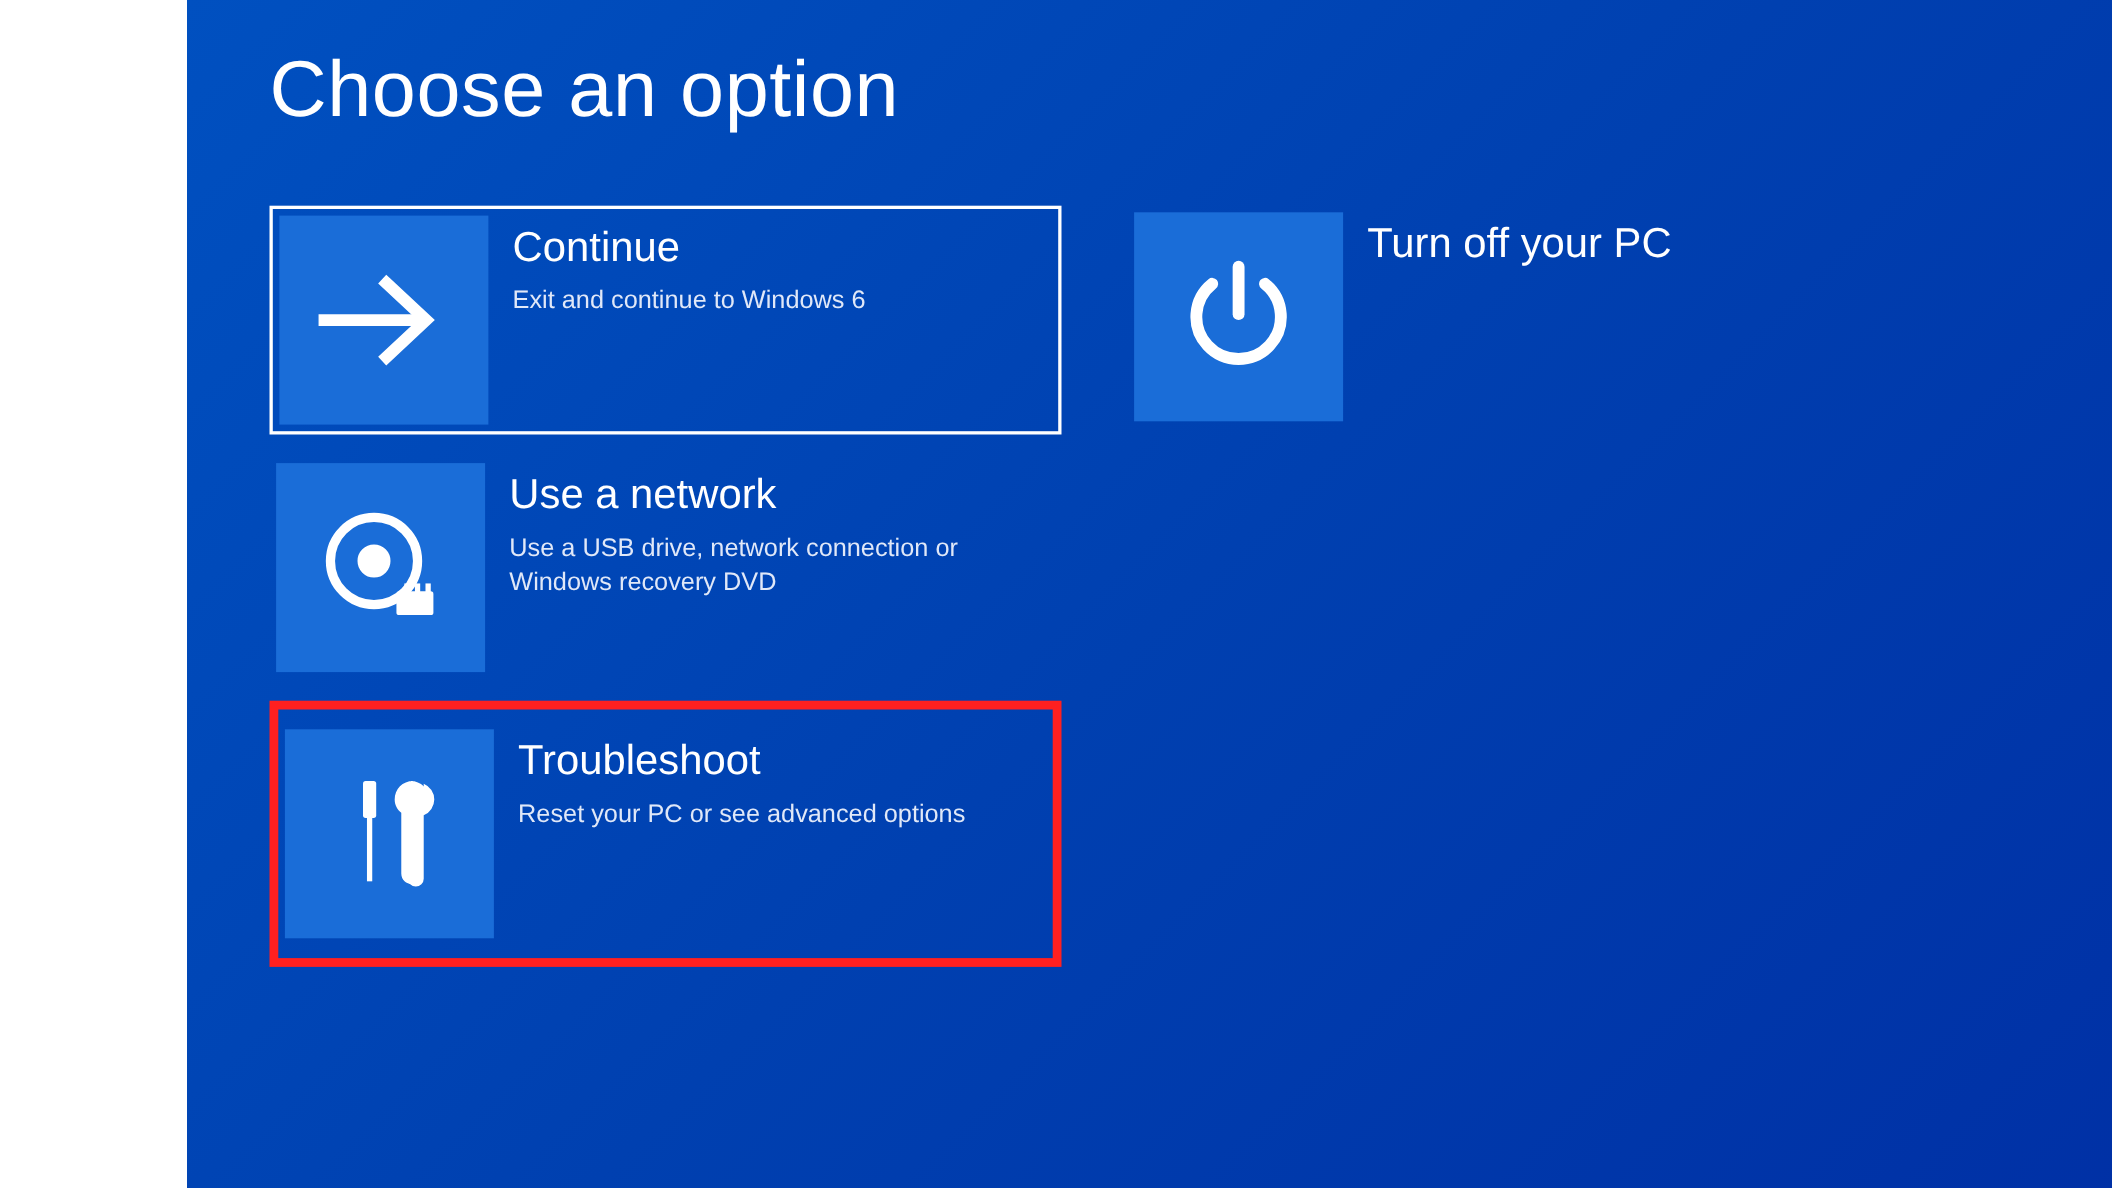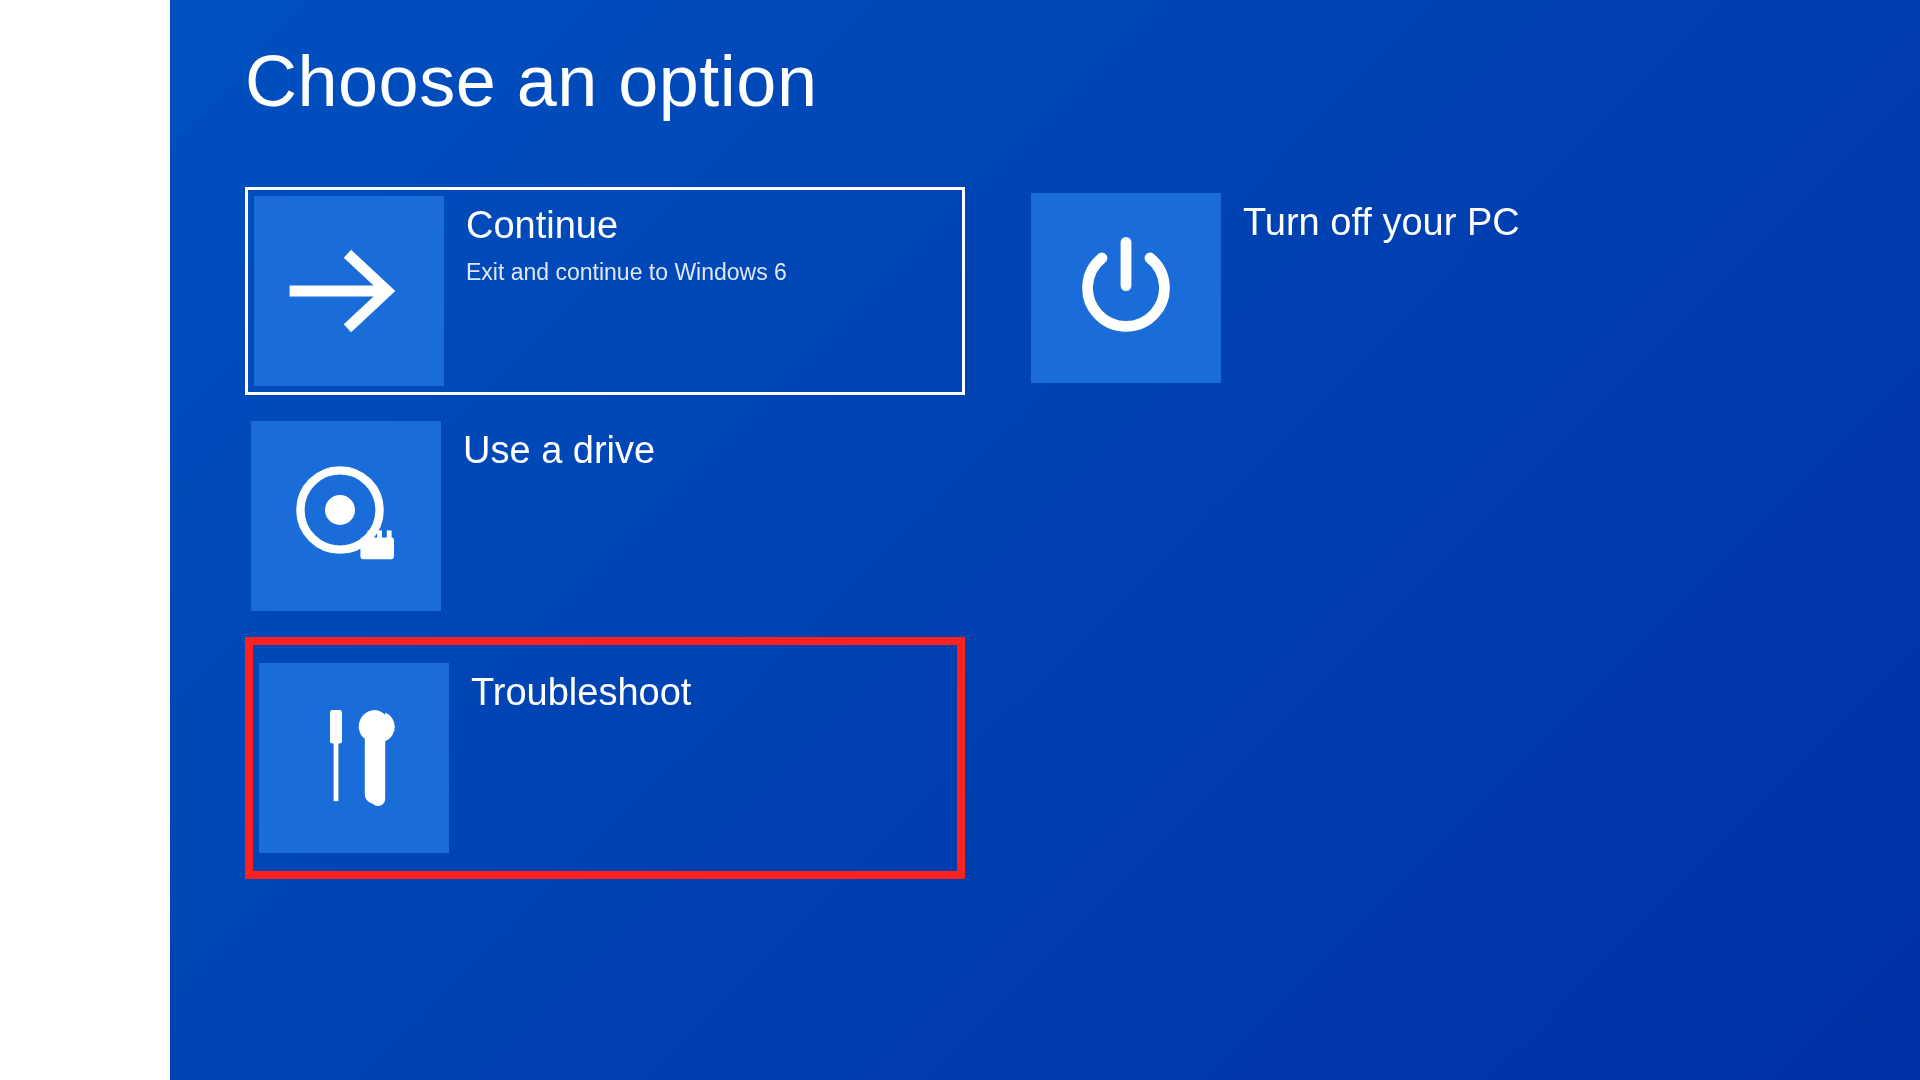--- a/index.html
+++ b/index.html
@@ -154,35 +154,37 @@
         <svg class="icon-svg" viewBox="0 0 100 100" fill="none" stroke="#ffffff" stroke-width="7">
           <circle cx="45" cy="45" r="33"></circle>
           <circle cx="45" cy="45" r="9" fill="#ffffff"></circle>
           <rect x="62" y="68" width="28" height="18" rx="2" fill="#ffffff" stroke="none"></rect>
           <rect x="68" y="62" width="4" height="8" fill="#ffffff" stroke="none"></rect>
           <rect x="76" y="62" width="4" height="8" fill="#ffffff" stroke="none"></rect>
           <rect x="84" y="62" width="4" height="8" fill="#ffffff" stroke="none"></rect>
         </svg>
       </div>
       <div class="option-text">
-        <div class="option-title">Use a drive</div>
+        <div class="option-title">Use a network</div>
+        <div class="option-description">Use a USB drive, network connection or Windows recovery DVD</div>
       </div>
     </div>
 
     <div class="option-tile highlighted col1 row3">
       <div class="icon-box">
         <svg class="icon-svg" viewBox="0 0 100 100" fill="#ffffff" stroke="none">
 
           <rect x="30" y="10" width="10" height="28" rx="2"></rect>
           <rect x="33" y="36" width="4" height="50"></rect>
 
           <path d="M 60 10 C 52 10 46 16 46 24 C 46 28 48 32 51 34 L 51 80 C 51 85 55 88 59 88 C 63 88 67 85 67 80 L 67 34 C 70 32 72 28 72 24 C 72 16 66 10 58 10 Z M 58 14 L 58 26 L 60 26 L 60 14 Z" transform="translate(8,0)"></path>
           <path d="M 64 12 A 13 13 0 0 0 64 36 L 64 84 A 6 6 0 0 0 76 84 L 76 36 A 13 13 0 0 0 76 12 L 76 26 L 64 26 Z"></path>
         </svg>
       </div>
       <div class="option-text">
         <div class="option-title">Troubleshoot</div>
+        <div class="option-description">Reset your PC or see advanced options</div>
       </div>
     </div>
 
   </div>
 
 </div>
 
 </body></html>

